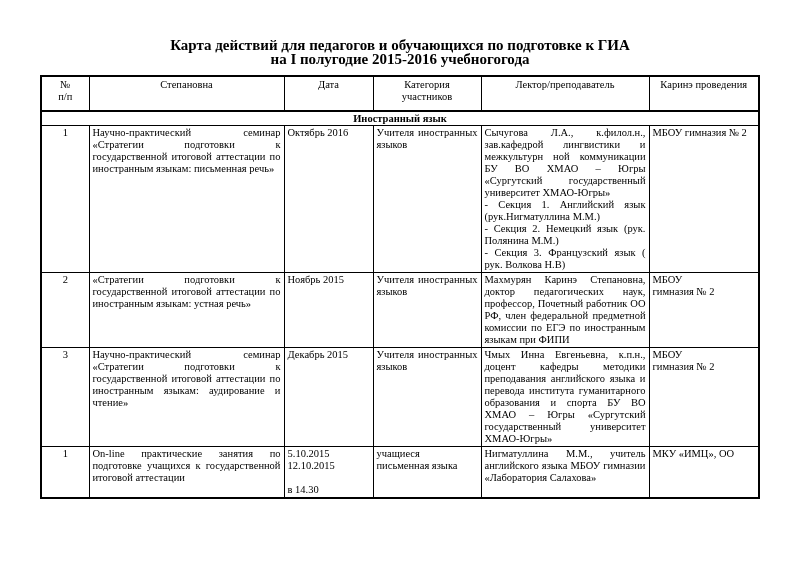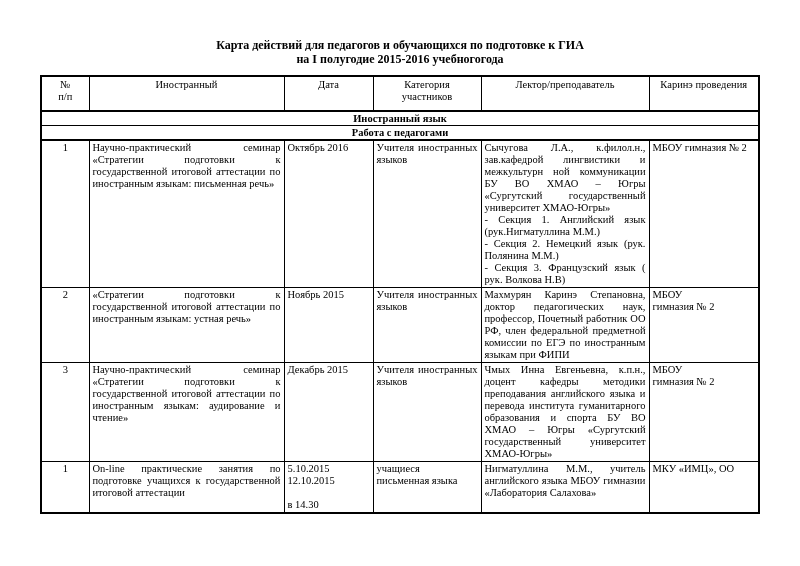--- a/index.html
+++ b/index.html
@@ -13,21 +13,21 @@
     height: 566px;
     font-family: "Liberation Serif", "DejaVu Serif", serif;
     overflow: hidden;
   }
   .page {
     padding-top: 38px;
   }
   .doc-title {
     text-align: center;
     font-weight: bold;
-    font-size: 12px;
+    font-size: 15px;
     line-height: 14px;
   }
   .doc-title.second {
     margin-top: 0;
   }
   table.map {
     border-collapse: collapse;
     table-layout: fixed;
     width: 718px;
     margin: 9px auto 0 auto;
@@ -79,35 +79,32 @@
       <col style="width:89px">
       <col style="width:108px">
       <col style="width:168px">
       <col style="width:110px">
     </colgroup>
 
     <tbody>
         <tr class="thead">
       <td>№
 п/п</td>
-      <td>Иностранный</td>
+      <td>Степановна</td>
       <td>Дата</td>
       <td>Категория
 участников</td>
       <td>Лектор/преподаватель</td>
       <td>Каринэ проведения</td>
     </tr>
 
     <tr class="section">
       <td colspan="6">Иностранный язык</td>
     </tr>
 
-    <tr class="section section-teachers">
-      <td colspan="6">Работа с педагогами</td>
-    </tr>
 
     <tr class="h-r1">
       <td class="num">1</td>
       <td class="just">Научно-практический семинар «Стратегии подготовки к государственной итоговой аттестации по иностранным языкам: письменная речь»</td>
       <td>Октябрь 2016</td>
       <td class="just">Учителя иностранных языков</td>
       <td class="just pre">Сычугова Л.А., к.филол.н., зав.кафедрой лингвистики и межкультурн ной коммуникации БУ ВО ХМАО – Югры «Сургутский государственный университет ХМАО-Югры»
 - Секция 1. Английский язык (рук.Нигматуллина М.М.)
 - Секция 2. Немецкий язык (рук. Полянина М.М.)
 - Секция 3. Французский язык ( рук. Волкова Н.В)</td>

